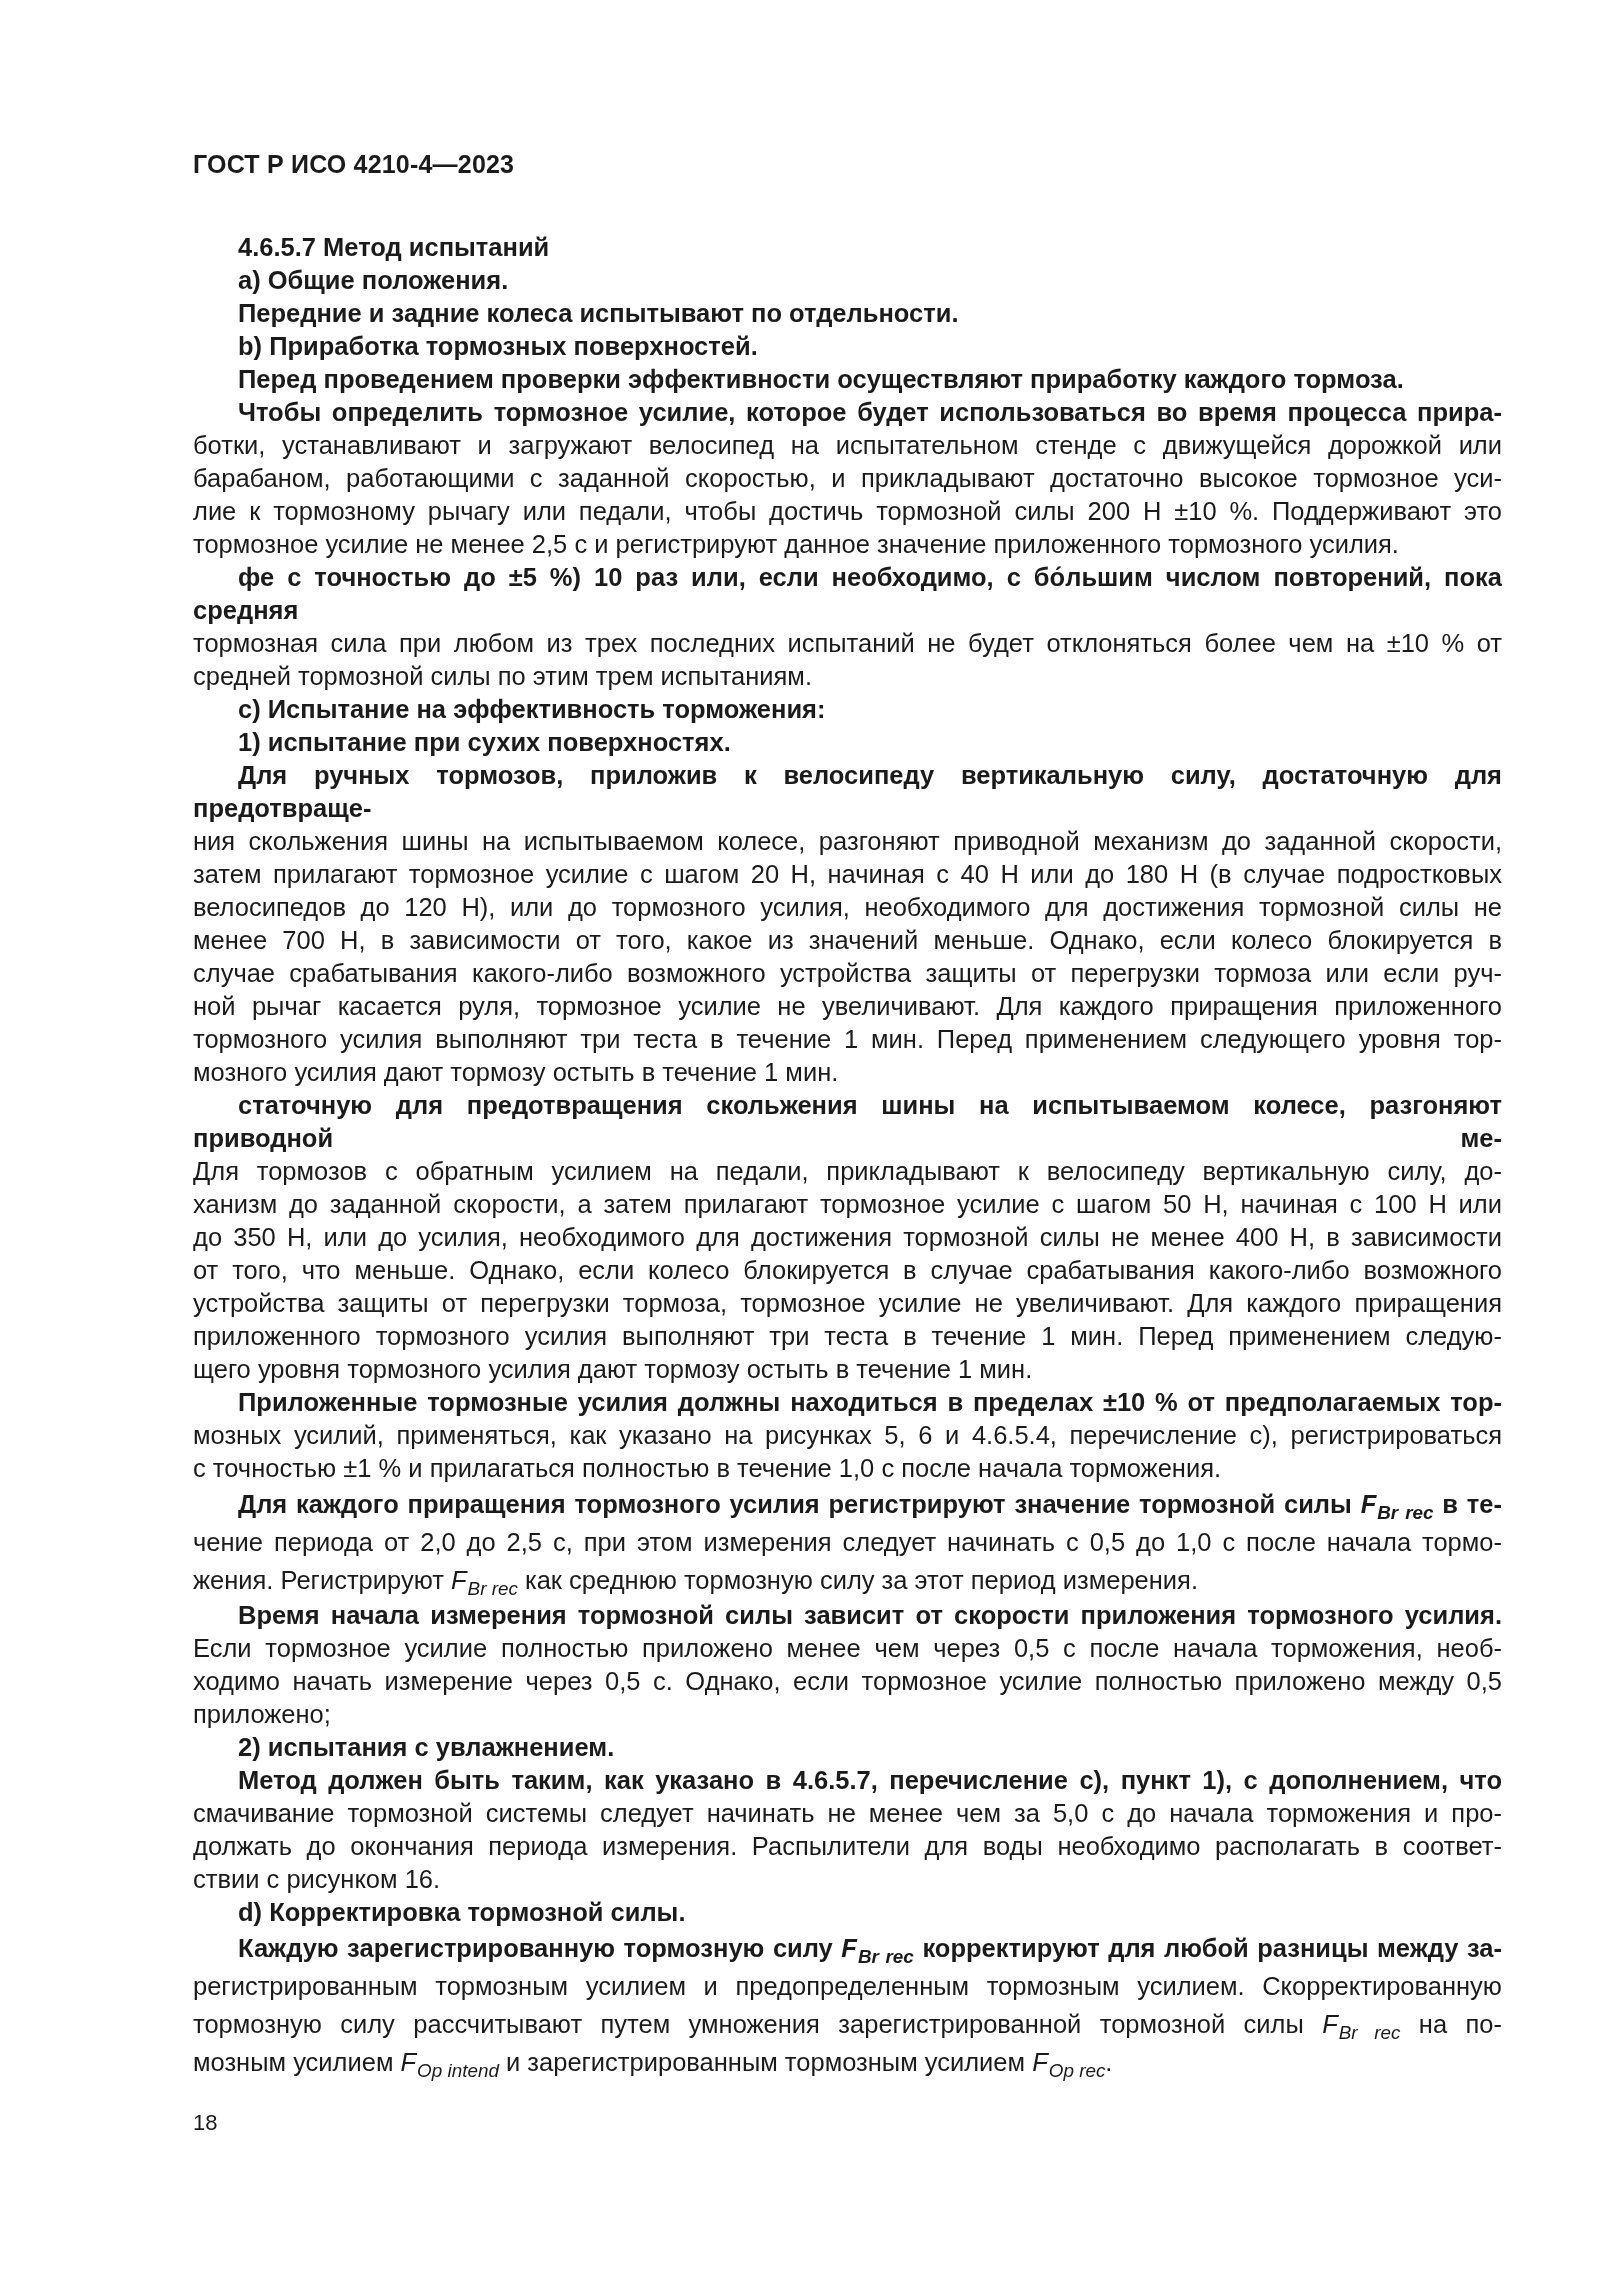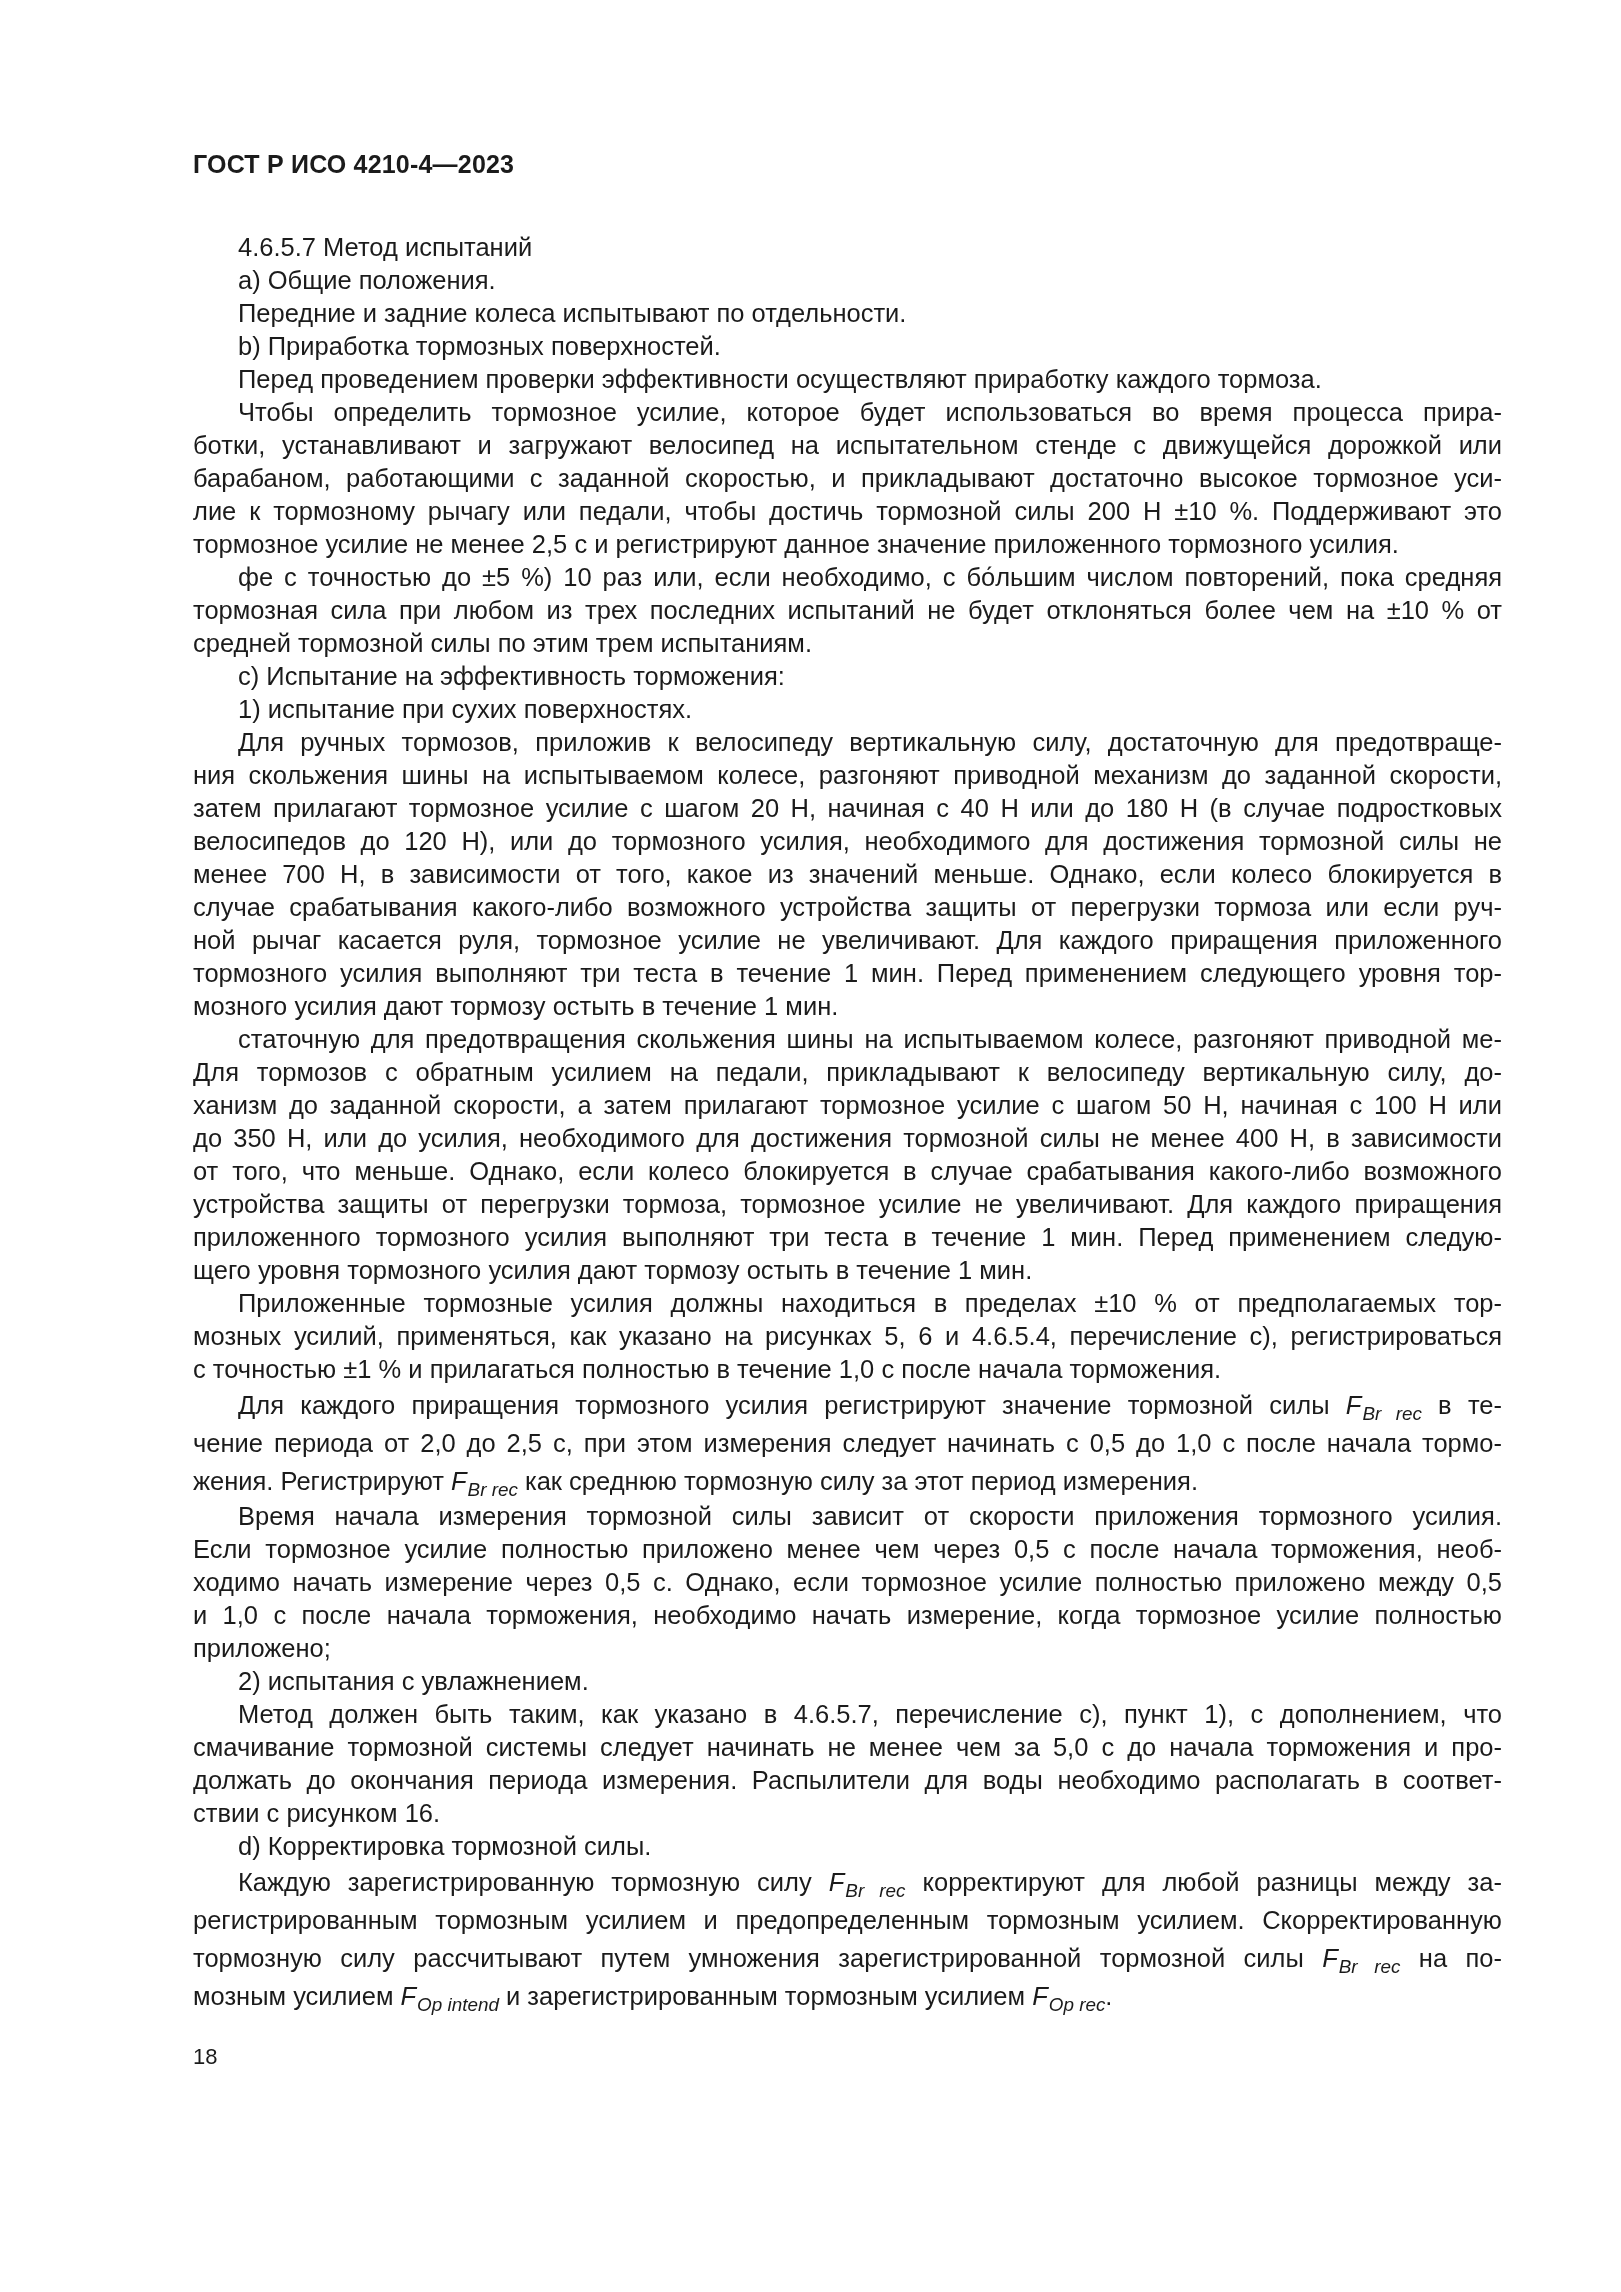--- a/index.html
+++ b/index.html
@@ -18,21 +18,21 @@
   }
   .content {
     position: absolute; left: 193px; top: 231px;
     width: 1309px;
     font-size: 25.5px; line-height: 33px;
   }
   .para { margin: 0; padding: 0; }
   .para.formula { line-height: 38px; }
   .line { text-align: justify; hyphens: none; }
   .line.fill { text-align-last: justify; }
-  .para .line:first-child { text-indent: 45px; }
+  .para .line:first-child { text-indent: 45px; font-weight: bold; }
   .frm i { font-style: italic; }
   .frm sub {
     font-style: italic;
     font-size: 0.74em;
     line-height: 0;
     vertical-align: -0.32em;
     margin-left: 1px;
   }
   .pagenum {
     margin-top: 25px;
@@ -108,21 +108,20 @@
       </div>
       <div class="para formula">
         <div class="line fill">Для каждого приращения тормозного усилия регистрируют значение тормозной силы <span class="frm"><i>F</i><sub>Br rec</sub></span> в те-</div>
         <div class="line fill">чение периода от 2,0 до 2,5 с, при этом измерения следует начинать с 0,5 до 1,0 с после начала тормо-</div>
         <div class="line">жения. Регистрируют <span class="frm"><i>F</i><sub>Br rec</sub></span> как среднюю тормозную силу за этот период измерения.</div>
       </div>
       <div class="para">
         <div class="line fill">Время начала измерения тормозной силы зависит от скорости приложения тормозного усилия.</div>
         <div class="line fill">Если тормозное усилие полностью приложено менее чем через 0,5 с после начала торможения, необ-</div>
         <div class="line fill">ходимо начать измерение через 0,5 с. Однако, если тормозное усилие полностью приложено между 0,5</div>
-        <div class="line fill">и 1,0 с после начала торможения, необходимо начать измерение, когда тормозное усилие полностью</div>
         <div class="line">приложено;</div>
       </div>
       <div class="para">
         <div class="line">2) испытания с увлажнением.</div>
       </div>
       <div class="para">
         <div class="line fill">Метод должен быть таким, как указано в 4.6.5.7, перечисление с), пункт 1), с дополнением, что</div>
         <div class="line fill">смачивание тормозной системы следует начинать не менее чем за 5,0 с до начала торможения и про-</div>
         <div class="line fill">должать до окончания периода измерения. Распылители для воды необходимо располагать в соответ-</div>
         <div class="line">ствии с рисунком 16.</div>

